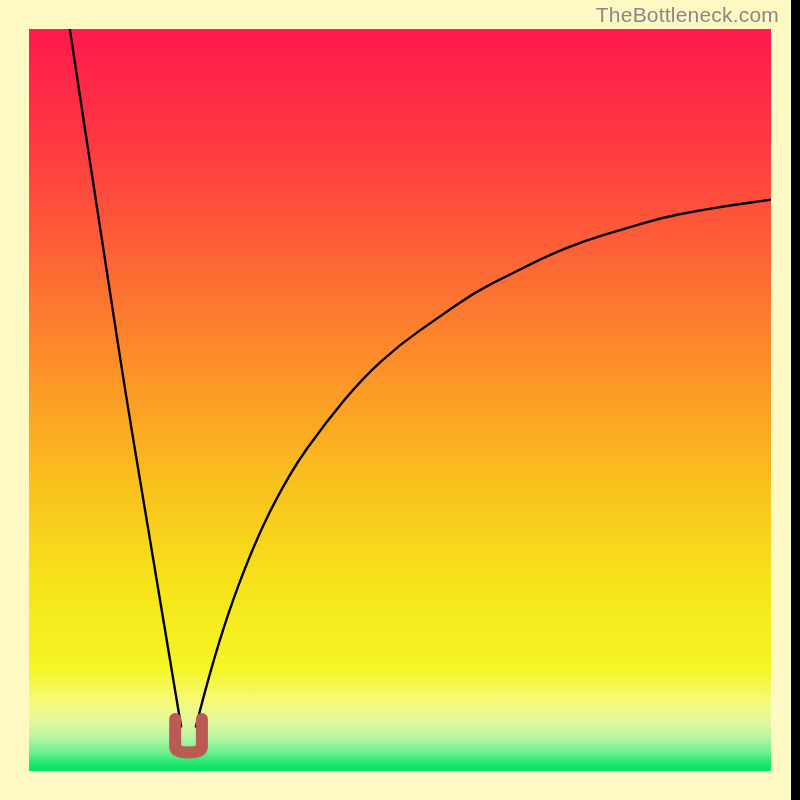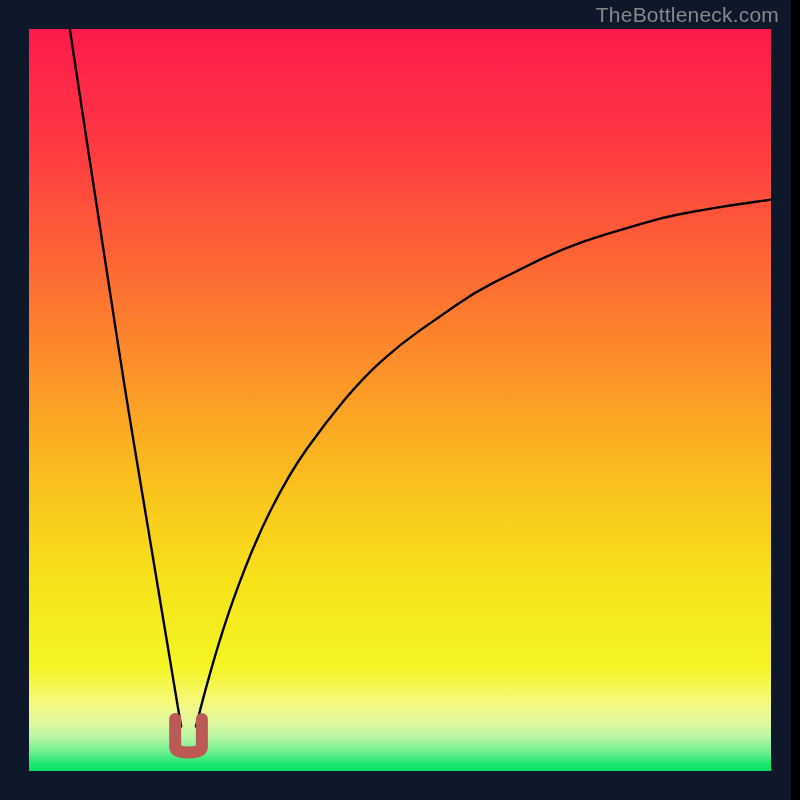--- a/index.html
+++ b/index.html
@@ -8,21 +8,21 @@
     width: 800px;
     height: 800px;
     background: #000;
     overflow: hidden;
     font-family: Arial, Helvetica, sans-serif;
   }
   .stage {
     position: relative;
     width: 791px;
     height: 800px;
-    background: #0f172a;
+    background: #fef9c3;
   }
   .watermark {
     position: absolute;
     top: 3px;
     right: 12px;
     color: #888;
     font-size: 21px;
     font-weight: 500;
     letter-spacing: 0.2px;
     z-index: 20;

